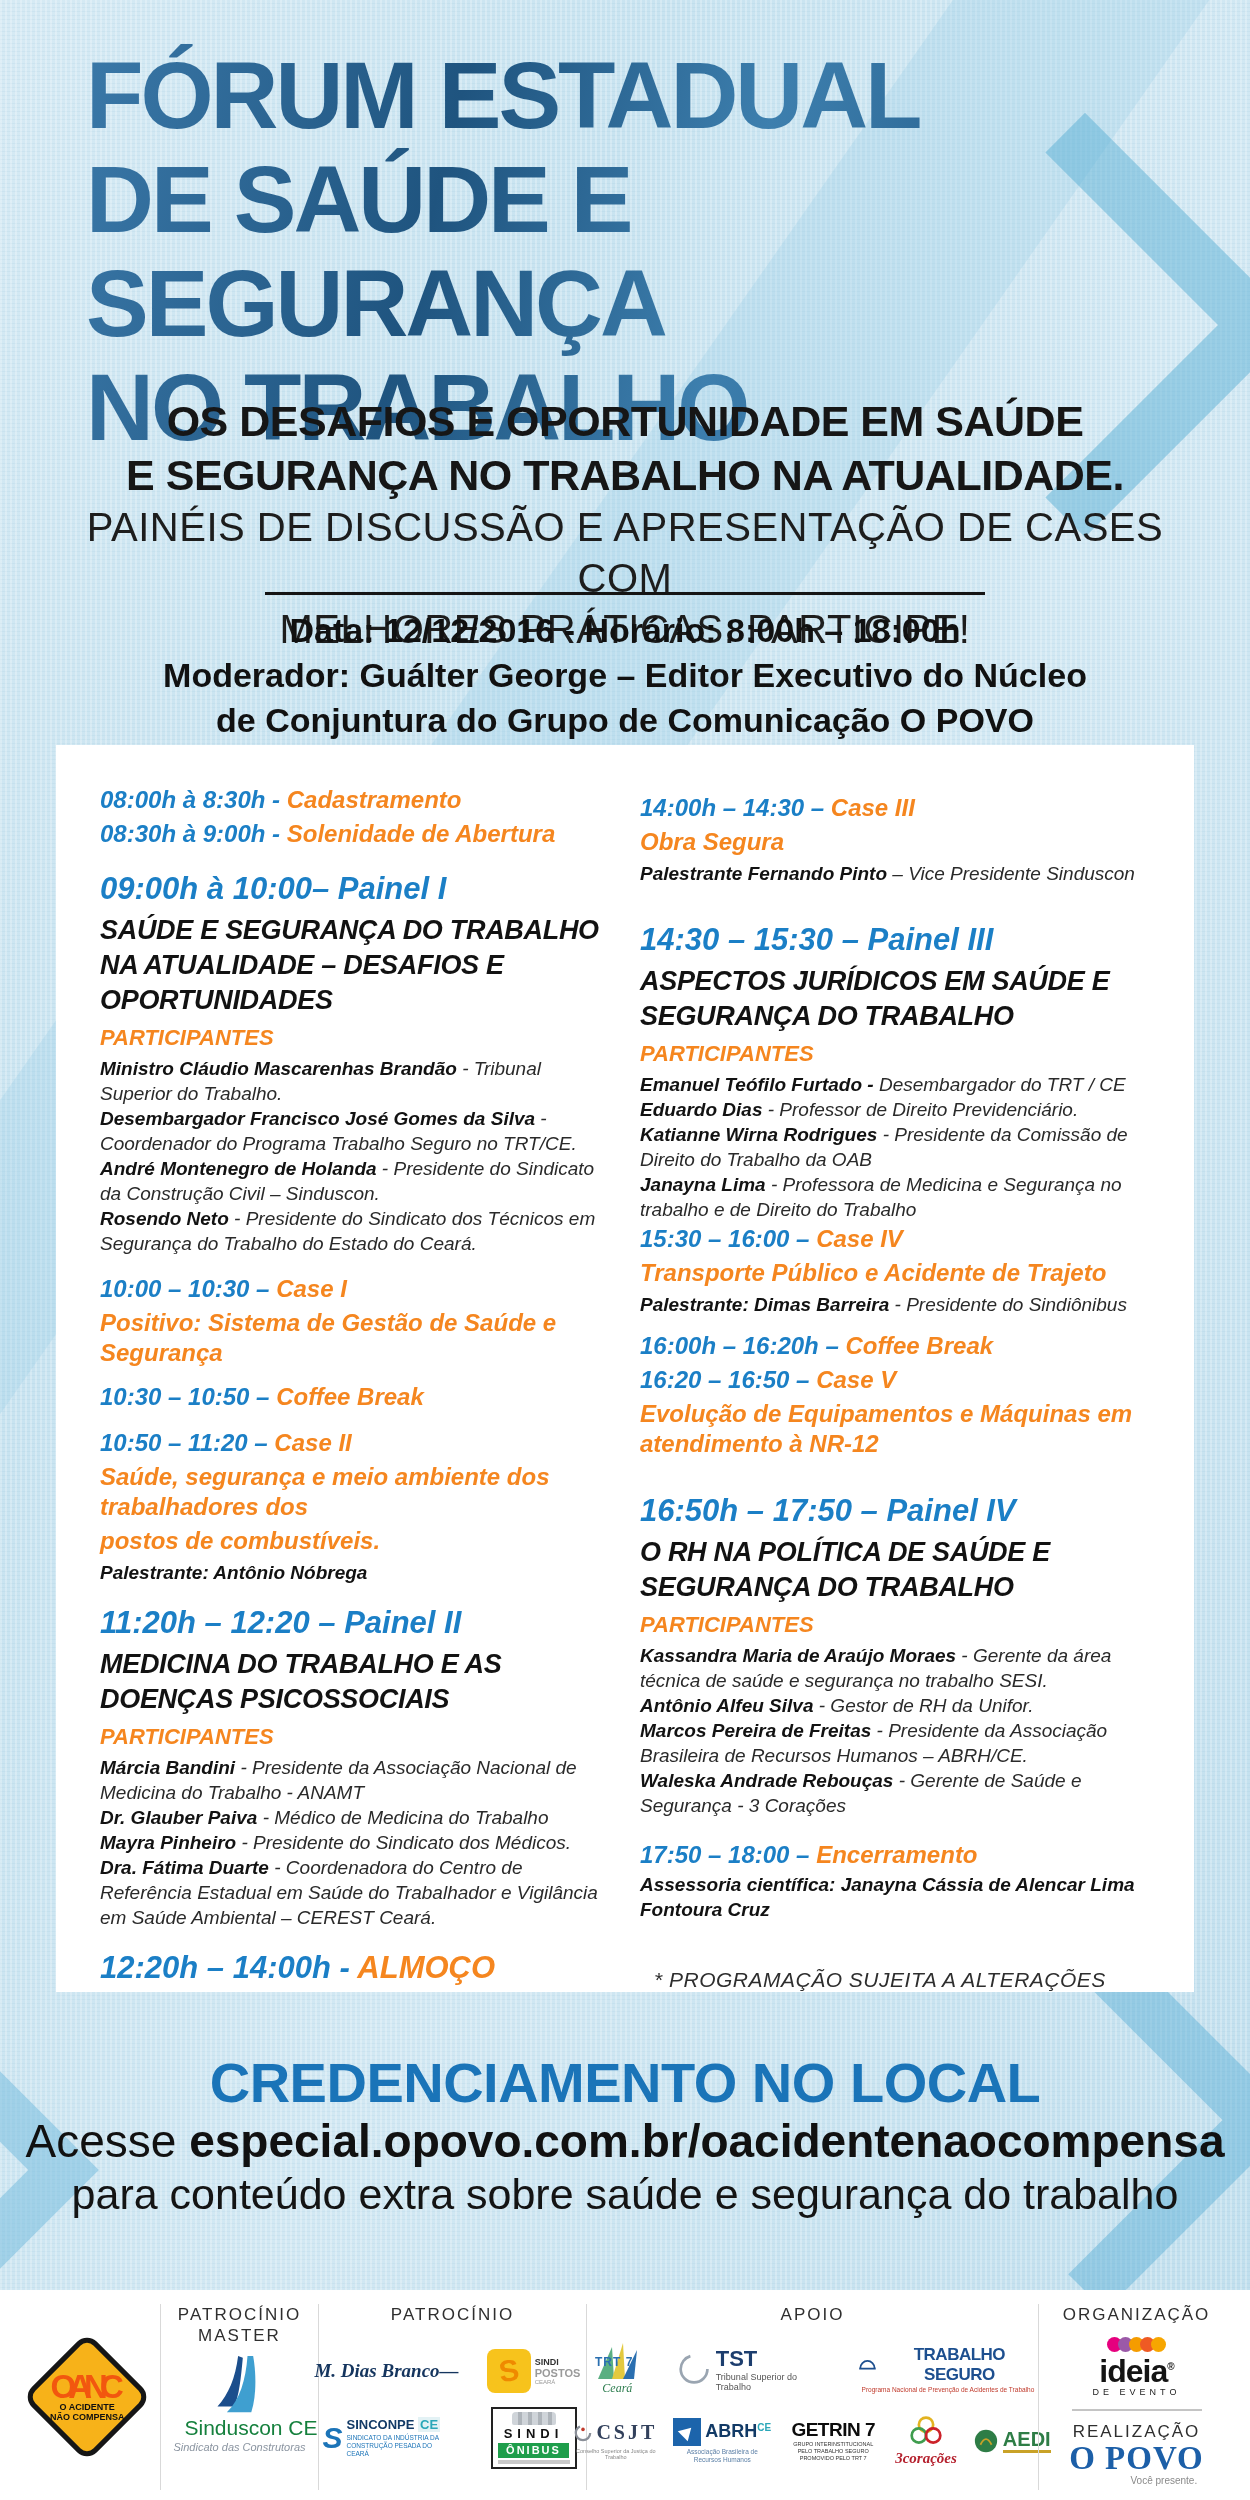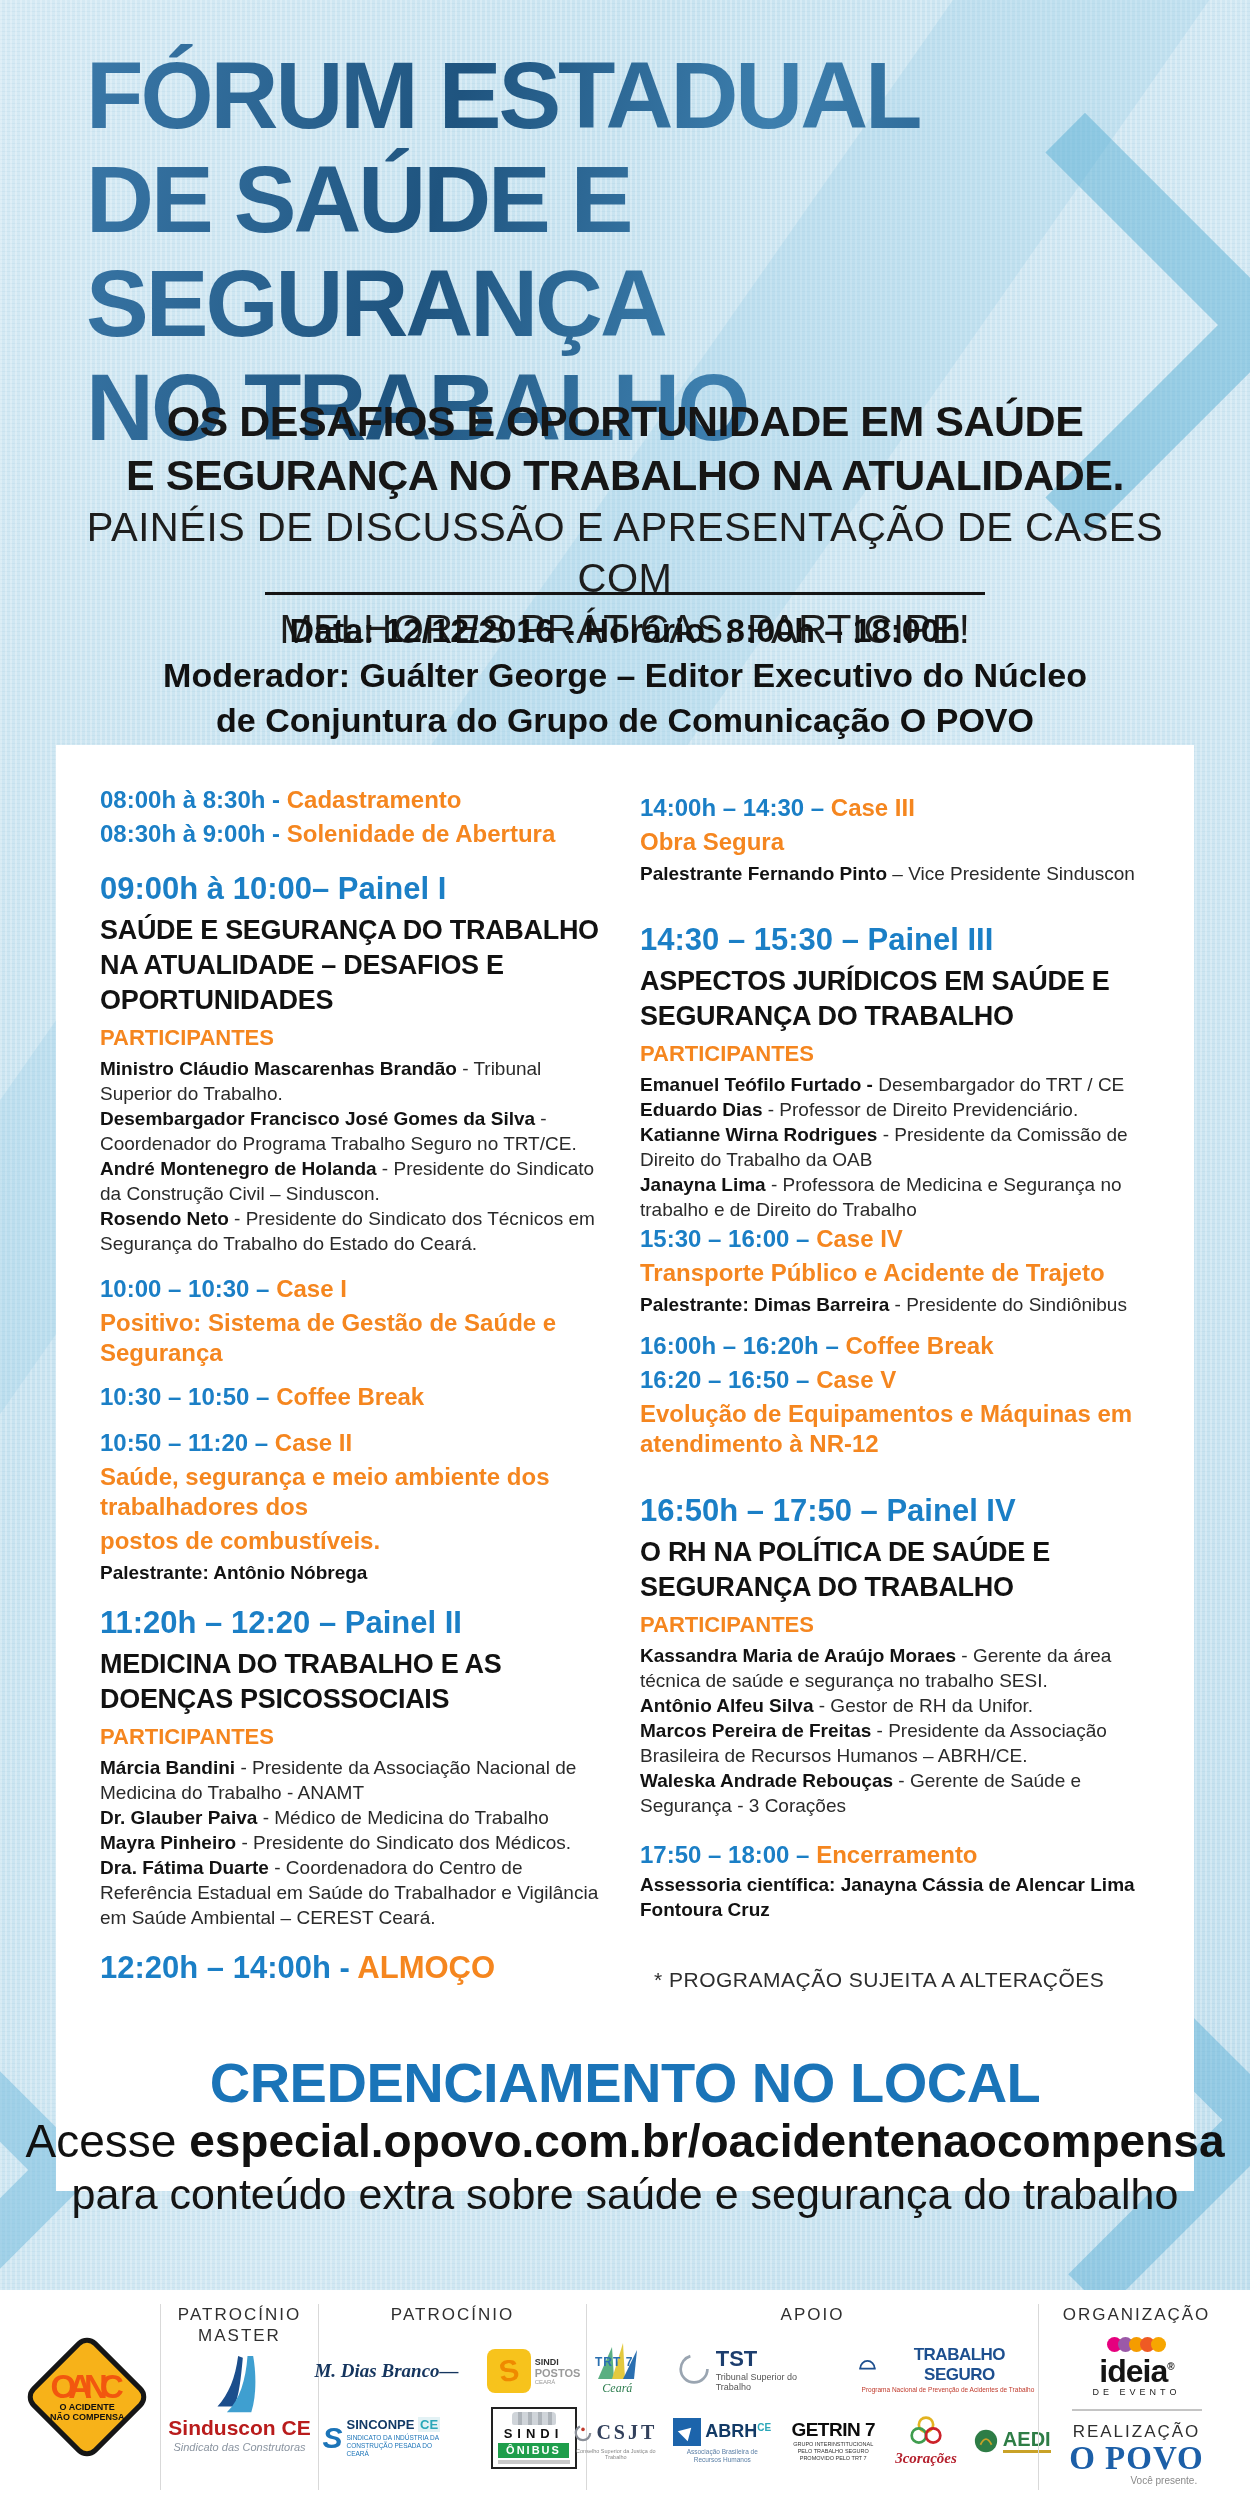--- a/index.html
+++ b/index.html
@@ -41,22 +41,22 @@
   }
   .intro { position:absolute; left:65px; top:394px; width:1120px; text-align:center; color:#161616; }
   .intro .b { font-weight:800; font-size:43px; line-height:54px; letter-spacing:-0.5px; }
   .intro .l { font-weight:400; font-size:40px; line-height:51px; letter-spacing:0.5px; color:#1d1d1d; }
   .divider { position:absolute; left:50%; transform:translateX(-50%); top:592px; width:720px;
              border-top:3px solid #141414; }
   .dateblock { position:absolute; left:65px; top:608px; width:1120px; text-align:center;
                font-weight:700; font-size:34px; line-height:45px; color:#111; }
 
   
-  .card { position:absolute; left:56px; top:745px; width:1138px; height:1446px; background:#ffffff;
-          padding:38px 44px 0 44px; display:flex; gap:30px; }
+  .card { position:absolute; left:56px; top:745px; width:1138px; height:1247px; background:#ffffff;
+          padding:38px 44px 0 44px; display:flex; gap:30px;font-style:italic; }
   .col { width:510px; }
   .col-right { padding-top:8px; }
 
   .time-line { font-weight:800; font-size:24px; line-height:34px; color:#1b7fc6; }
   .time-line .evt { color:#f5861f; }
   .time-line.big { font-size:31px; line-height:40px; margin-top:18px; }
   .sec-title { font-weight:800; font-size:27px; line-height:35px; color:#121212; margin:4px 0 6px; letter-spacing:-0.3px; }
   .plabel { font-weight:800; font-size:22px; line-height:28px; color:#f5861f; margin-bottom:4px; }
   .person, .speaker { font-size:19px; line-height:25px; color:#2a2a2a; }
   .person b, .speaker b { color:#121212; }
@@ -82,21 +82,21 @@
   .sec-patro { width:268px; }
   .sec-apoio { width:452px; }
   .sec-org { width:196px; }
 
   .diamond { width:92px; height:92px; background:#f7b219; border:5px solid #161616; border-radius:14px;
              transform:rotate(45deg); display:flex; align-items:center; justify-content:center; margin:10px; }
   .diamond-in { transform:rotate(-45deg); text-align:center; }
   .diamond-letters { font-weight:800; font-size:33px; letter-spacing:-8px; color:#f2570f; line-height:30px; padding-right:8px; }
   .diamond-txt { font-size:9px; font-weight:800; color:#101010; line-height:10px; }
 
-  .sind-brand { color:#b91c1c; font-weight:700; font-size:21px; line-height:23px; }
+  .sind-brand { color:#15803d; font-weight:400; font-size:21px; line-height:23px;margin-left:23px; }
   .sind-sub { color:#8a94a0; font-style:italic; font-size:11px; margin-top:2px; }
 
   .patro-grid { display:grid; grid-template-columns:130px 100px; gap:14px 32px; margin-top:24px; align-items:center; justify-items:center; }
   .mdias { font-family:"Liberation Serif", serif; font-style:italic; font-weight:700; font-size:19px; color:#15355e; white-space:nowrap; }
   .sindipostos { display:flex; align-items:center; gap:4px; }
   .sp-square { width:44px; height:44px; background:#f7c31c; border-radius:8px; display:flex; align-items:center; justify-content:center; }
   .sp-s { font-weight:800; font-size:30px; color:#ef8a00; transform:rotate(-8deg); }
   .sp-txt { text-align:left; }
   .sp-t1 { font-size:9px; font-weight:800; color:#333; line-height:10px; }
   .sp-t2 { font-size:11px; font-weight:700; color:#9a9a9a; line-height:12px; }

